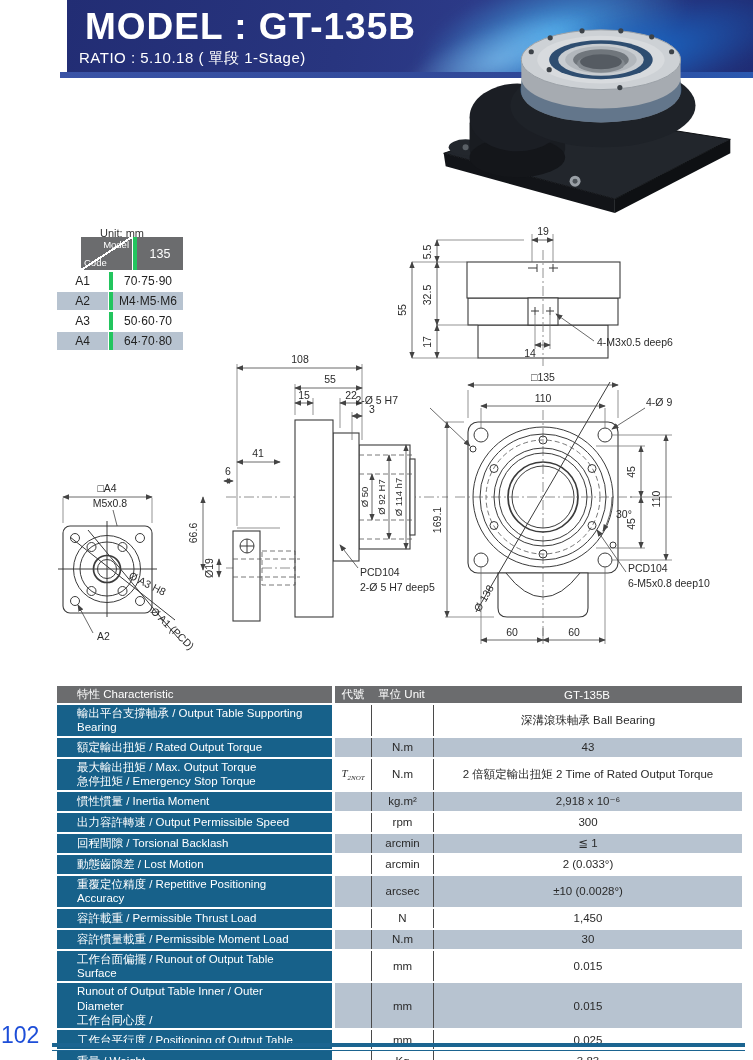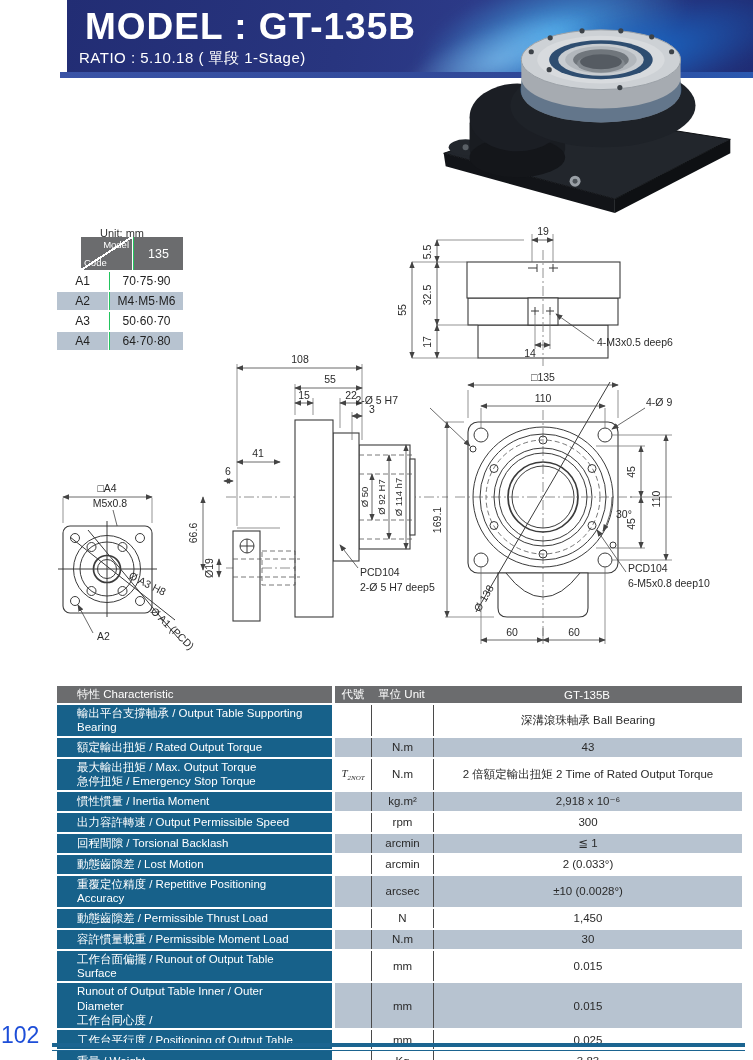--- a/index.html
+++ b/index.html
@@ -26,21 +26,21 @@
   .product{position:absolute;left:425px;top:2px;width:328px;height:213px;z-index:3;}
 
   
   .unit-note{position:absolute;left:100px;top:227px;width:83px;text-align:left;font-size:11px;color:#333;}
   .code-table{position:absolute;left:57px;top:237px;width:126px;font-size:12px;}
   .ct-row{display:flex;margin-bottom:2px;}
   .ct-head{height:33px;margin-left:24px;}
   .ct-head .ct-code{background:#6b6c6e;position:relative;color:#fff;font-size:9.5px;}
   .ct-head .ct-val{background:#6b6c6e;color:#fff;font-size:12.5px;}
   .ct-code{width:51px;box-sizing:border-box;display:flex;align-items:center;justify-content:center;}
-  .ct-val{flex:1;margin-left:1px;display:flex;align-items:center;justify-content:center;border-left:1px solid #22c55e;}
+  .ct-val{flex:1;margin-left:1px;display:flex;align-items:center;justify-content:center;border-left:4px solid #22c55e;}
   .ct-row.r{height:18px;}
   .ct-row.w .ct-code,.ct-row.w .ct-val{background:#fff;color:#222;}
   .ct-row.b .ct-code,.ct-row.b .ct-val{background:#b7c3d0;color:#222;}
   .diag{position:absolute;inset:0;background:linear-gradient(to bottom right,transparent calc(50% - 1px),#fff calc(50% - 1px),#fff calc(50% + 1px),transparent calc(50% + 1px));}
   .diag-top{position:absolute;top:2px;right:3px;}
   .diag-bot{position:absolute;bottom:2px;left:3px;}
 
   
   .drawings{position:absolute;left:0;top:215px;}
   .drawings text{font-size:10.5px;fill:#2b2b2b;}
@@ -418,21 +418,21 @@
     <div class="srow b">
       <div class="c-name">
           <span>重覆定位精度 / Repetitive Positioning Accuracy</span>
         </div>
       <div class="c-sym"></div>
       <div class="c-unit">arcsec</div>
       <div class="c-val">±10 (0.0028°)</div>
     </div>
     <div class="srow w">
       <div class="c-name">
-          <span>動態齒隙差 / Permissible Thrust Load</span>
+          <span>容許載重 / Permissible Thrust Load</span>
         </div>
       <div class="c-sym"></div>
       <div class="c-unit">N</div>
       <div class="c-val">1,450</div>
     </div>
     <div class="srow b">
       <div class="c-name">
           <span>容許慣量載重 / Permissible Moment Load</span>
         </div>
       <div class="c-sym"></div>

